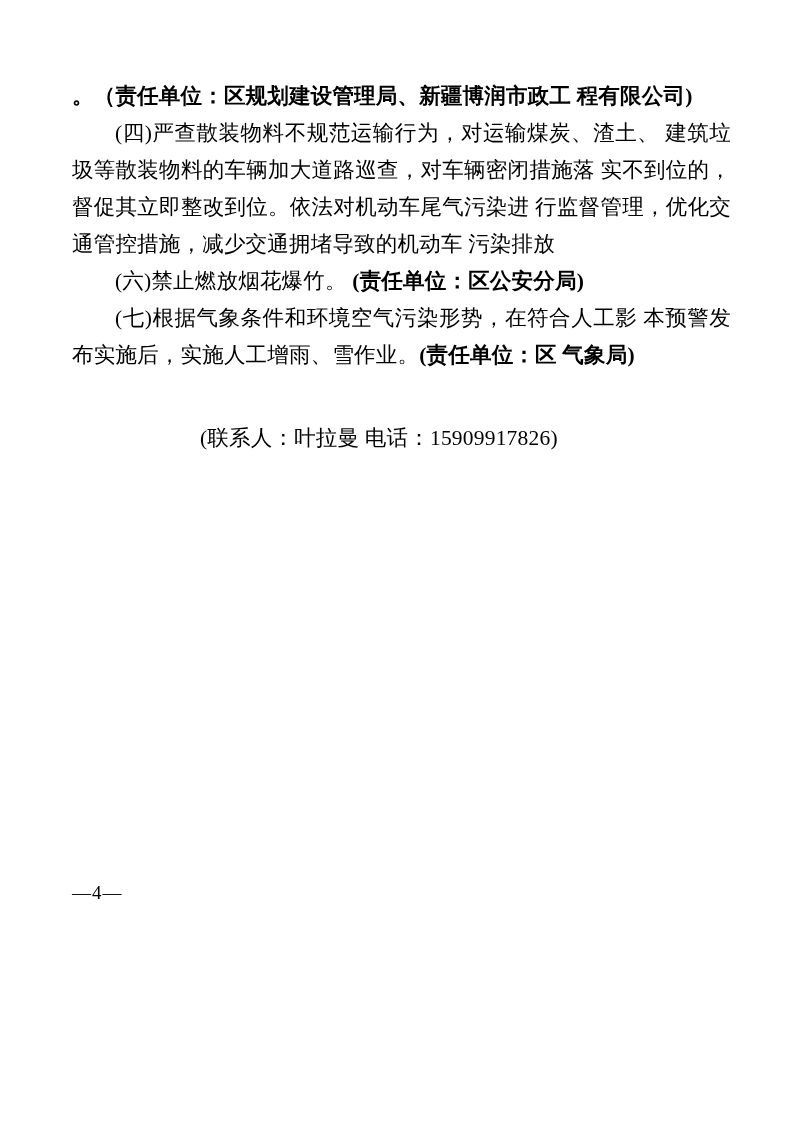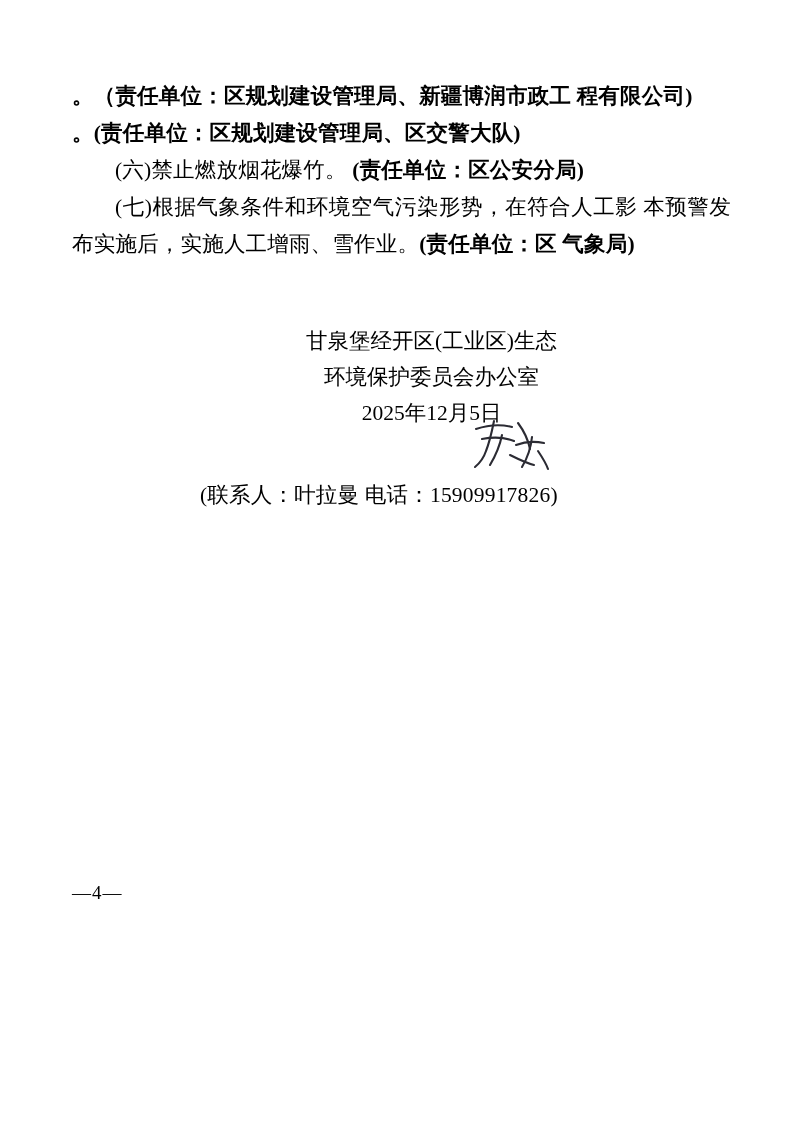--- a/index.html
+++ b/index.html
@@ -74,54 +74,35 @@
 </style>
 </head>
 <body>
 
 <div class="page">
 
   <p class="para bold">
     <span>。（责任单位：区规划建设管理局、新疆博润市政工 程有限公司)</span>
   </p>
 
+  <p class="para indent">
+    <span>(四)严查散装物料不规范运输行为，对运输煤炭、渣土、 建筑垃圾等散装物料的车辆加大道路巡查，对车辆密闭措施落 实不到位的，督促其立即整改到位。依法对机动车尾气污染进 行监督管理，优化交通管控措施，减少交通拥堵导致的机动车 污染排放</span>
+  </p>
 
-  <p class="para bold">
-    <span>。(责任单位：区规划建设管理局、区交警大队)</span>
-  </p>
 
 
   <p class="para indent">
     <span>(六)禁止燃放烟花爆竹。 </span><span class="bold">(责任单位：区公安分局)</span>
   </p>
 
   <p class="para indent">
     <span>(七)根据气象条件和环境空气污染形势，在符合人工影 本预警发布实施后，实施人工增雨、雪作业。</span><span class="bold">(责任单位：区 气象局)</span>
   </p>
 
 
-  <div class="sig-block">
-    <span class="sig-line blk">甘泉堡经开区(工业区)生态</span>
-    <span class="sig-line blk">环境保护委员会办公室</span>
-    <span class="sig-line blk">2025年12月5日</span>
-
-    <svg class="stamp" viewBox="0 0 90 58">
-      <g fill="none" stroke="#2b2b33" stroke-width="2.1" stroke-linecap="round" stroke-linejoin="round">
-        <path d="M10 14 C22 10, 34 9, 46 12"></path>
-        <path d="M28 6 C26 16, 24 26, 20 36 C18 42, 14 48, 9 52"></path>
-        <path d="M16 24 C26 22, 38 22, 48 26"></path>
-        <path d="M36 20 C34 30, 30 40, 24 50"></path>
-        <path d="M52 8 C58 16, 62 24, 64 34"></path>
-        <path d="M50 30 C58 27, 68 26, 78 28"></path>
-        <path d="M66 22 C65 32, 62 42, 56 52"></path>
-        <path d="M72 36 C76 42, 80 48, 82 54"></path>
-        <path d="M44 40 C52 44, 60 48, 68 50"></path>
-      </g>
-    </svg>
-  </div>
 
   <p class="para contact">
     <span>(联系人：叶拉曼  电话：15909917826)</span>
   </p>
 
   <div class="footer">
     <span>—4—</span>
   </div>
 
 </div>

